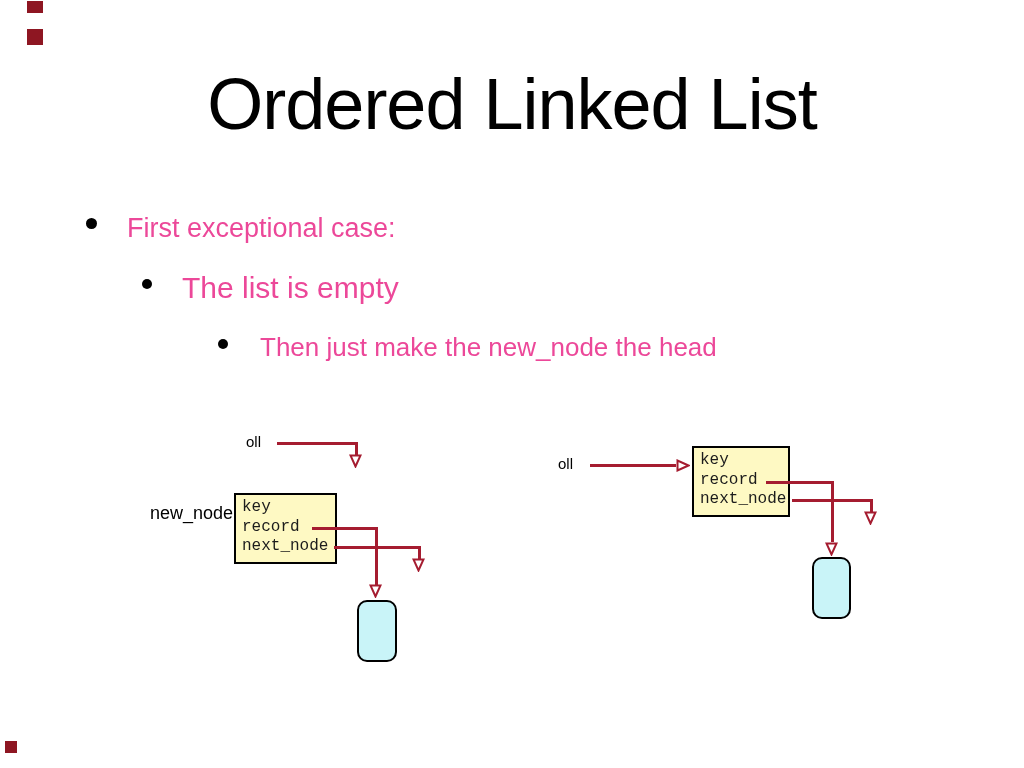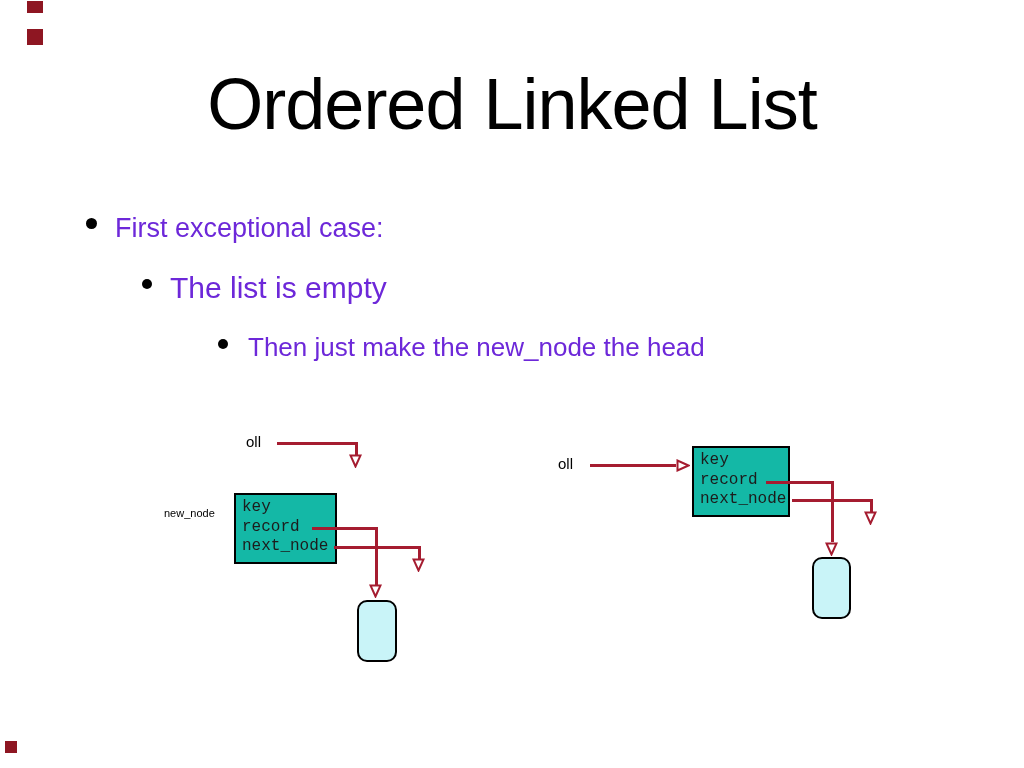--- a/index.html
+++ b/index.html
@@ -17,32 +17,32 @@
     position:absolute;left:0;top:64px;width:1024px;
     text-align:center;
     font-size:72px;line-height:80px;font-weight:400;
     letter-spacing:-1px;color:#000;
   }
   
   .bullet-dot{position:absolute;background:#000;border-radius:50%;}
   .b1-dot{left:86px;top:218px;width:11px;height:11px;}
   .b2-dot{left:142px;top:279px;width:10px;height:10px;}
   .b3-dot{left:218px;top:339px;width:10px;height:10px;}
-  .bullet-text{position:absolute;white-space:nowrap;color:#6d28d9;}
+  .bullet-text{position:absolute;white-space:nowrap;color:#ec4899;margin-left:12px;}
   .b1-text{left:115px;top:212px;font-size:27px;line-height:32px;}
   .b2-text{left:170px;top:272px;font-size:30px;line-height:31px;}
   .b3-text{left:248px;top:332px;font-size:26px;line-height:31px;text-align:right;}
   
   .hline,.vline{position:absolute;background:#a51c30;}
   .dlabel{
     position:absolute;font-size:15px;font-weight:400;color:#000;
     white-space:nowrap;line-height:16px;
   }
   .node-box{
-    position:absolute;background:#14b8a6;border:2px solid #000;
+    position:absolute;background:#fef9c3;border:2px solid #000;
     box-sizing:border-box;
     font-family:"Liberation Mono","DejaVu Sans Mono",monospace;
     font-size:16px;line-height:19.5px;color:#1c1c1c;
     padding:3px 0 0 6px;
   }
   .node-box div{white-space:nowrap;}
   .null-node{
     position:absolute;background:#c9f4f8;border:2px solid #000;
     border-radius:10px;box-sizing:border-box;
   }
@@ -74,21 +74,21 @@
   <div class="bullet-text b3-text">Then just make the new_node the head</div>
 
   <div class="dlabel" style="left:246px;top:434px;">oll</div>
 
   <div class="hline" style="left:277px;top:442px;width:81px;height:3px;"></div>
   <div class="vline" style="left:355px;top:442px;width:3px;height:13px;"></div>
   <svg class="ah" style="left:349px;top:454px;" width="13" height="14" viewBox="0 0 13 14">
       <path d="M1.5 1.5 L11.5 1.5 L6.5 12.5 Z" fill="#ffffff" stroke="#a51c30" stroke-width="2"></path>
     </svg>
 
-  <div class="dlabel" style="left:164px;top:505px;font-size:11px;">new_node</div>
+  <div class="dlabel" style="left:150px;top:505px;font-size:18px;">new_node</div>
 
   <div class="node-box" style="left:234px;top:493px;width:103px;height:71px;">
     <div>key</div>
     <div>record</div>
     <div>next_node</div>
   </div>
 
   <div class="hline" style="left:312px;top:527px;width:66px;height:3px;"></div>
   <div class="vline" style="left:375px;top:527px;width:3px;height:59px;"></div>
   <svg class="ah" style="left:369px;top:584px;" width="13" height="14" viewBox="0 0 13 14">

